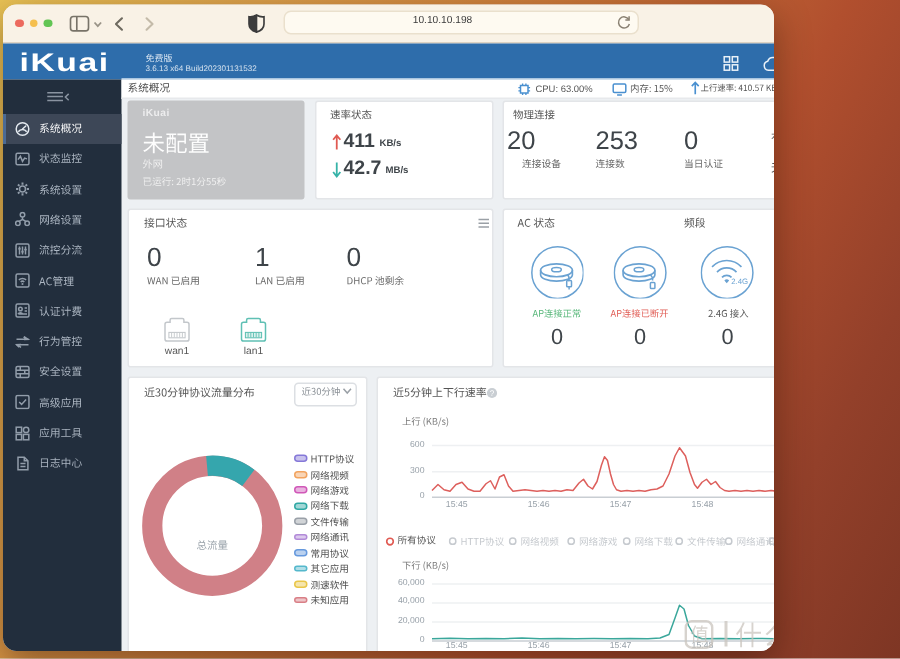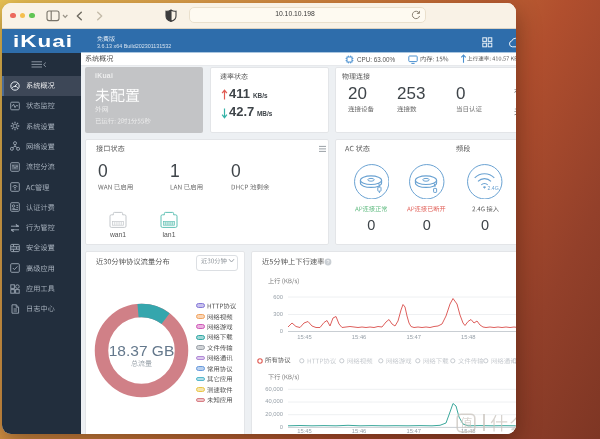--- a/index.html
+++ b/index.html
@@ -504,21 +504,21 @@
     <div class="lt" style="left:255px;top:107.8px;font-size:6.4px;line-height:7.4px;color:#3e4449;font-weight:700;">MB/s</div>
     <div class="card" style="left:333px;top:64px;width:256px;height:66px;"></div>
     <svg class="tx" style="left:340.0px;top:69.7px;" width="28.0" height="9.1" viewBox="0 0 28.0 9.1">
       <g fill="#555" transform="translate(0,7.00) scale(0.0700,-0.0700)">
         <use href="#g66" x="0"></use>
         <use href="#g20" x="100"></use>
         <use href="#g67" x="200"></use>
         <use href="#g68" x="300"></use>
       </g>
     </svg>
-    <div class="lt" style="left:346px;top:81.2px;font-size:17px;line-height:19.5px;color:#3e4449;font-weight:400;">20</div>
+    <div class="lt" style="left:336px;top:81.2px;font-size:17px;line-height:19.5px;color:#3e4449;font-weight:400;">20</div>
     <svg class="tx" style="left:346.0px;top:102.7px;" width="26.0" height="8.5" viewBox="0 0 26.0 8.5">
       <g fill="#666" transform="translate(0,6.50) scale(0.0650,-0.0650)">
         <use href="#g67" x="0"></use>
         <use href="#g68" x="100"></use>
         <use href="#g11" x="200"></use>
         <use href="#g69" x="300"></use>
       </g>
     </svg>
     <div class="lt" style="left:395px;top:81.2px;font-size:17px;line-height:19.5px;color:#3e4449;font-weight:400;">253</div>
     <svg class="tx" style="left:395.0px;top:102.7px;" width="19.5" height="8.5" viewBox="0 0 19.5 8.5">
@@ -740,21 +740,20 @@
         <use href="#g96" x="311"></use>
       </g>
     </svg>
     <svg class="ab" style="left:226px;top:255.5px;" width="7" height="6" viewBox="0 0 7 6">
       <path d="M1 1.2 L3.5 4 L6 1.2" fill="none" stroke="#9aa0a6" stroke-width="1"></path>
     </svg>
     <svg class="ab" style="left:88px;top:296px;" width="103" height="103" viewBox="0 0 103 103">
       <circle cx="51.5" cy="51.5" r="40" fill="none" stroke="#d08087" stroke-width="13.5"></circle>
       <path d="M48.01 11.65 A40 40 0 0 1 75.57 19.55" fill="none" stroke="#35a6ad" stroke-width="13.5"></path>
     </svg>
-    <div class="lt" style="left:139.5px;top:339.5px;font-size:15.5px;line-height:17.8px;color:#64788c;font-weight:400;transform:translateX(-50%);">18.37 GB</div>
     <svg class="tx" style="left:129.0px;top:356.7px;" width="21.0" height="9.1" viewBox="0 0 21.0 9.1">
       <g fill="#98a1a9" transform="translate(0,7.00) scale(0.0700,-0.0700)">
         <use href="#g101" x="0"></use>
         <use href="#g15" x="100"></use>
         <use href="#g99" x="200"></use>
       </g>
     </svg>
     <div class="ab" style="left:194px;top:300.9px;width:9px;height:4.8px;border-radius:2.5px;background:#c8c2ed;border:1px solid #8578d8;"></div>
     <svg class="tx" style="left:204.5px;top:299.5px;" width="29.2" height="8.3" viewBox="0 0 29.2 8.3">
       <g fill="#4e4e4e" transform="translate(0,6.40) scale(0.0640,-0.0640)">

